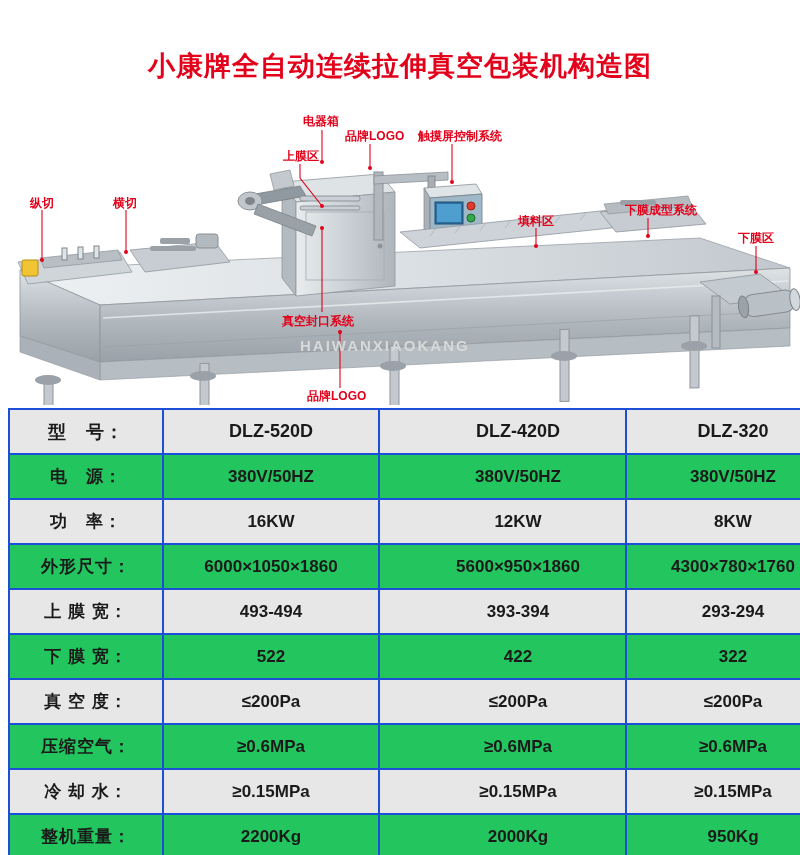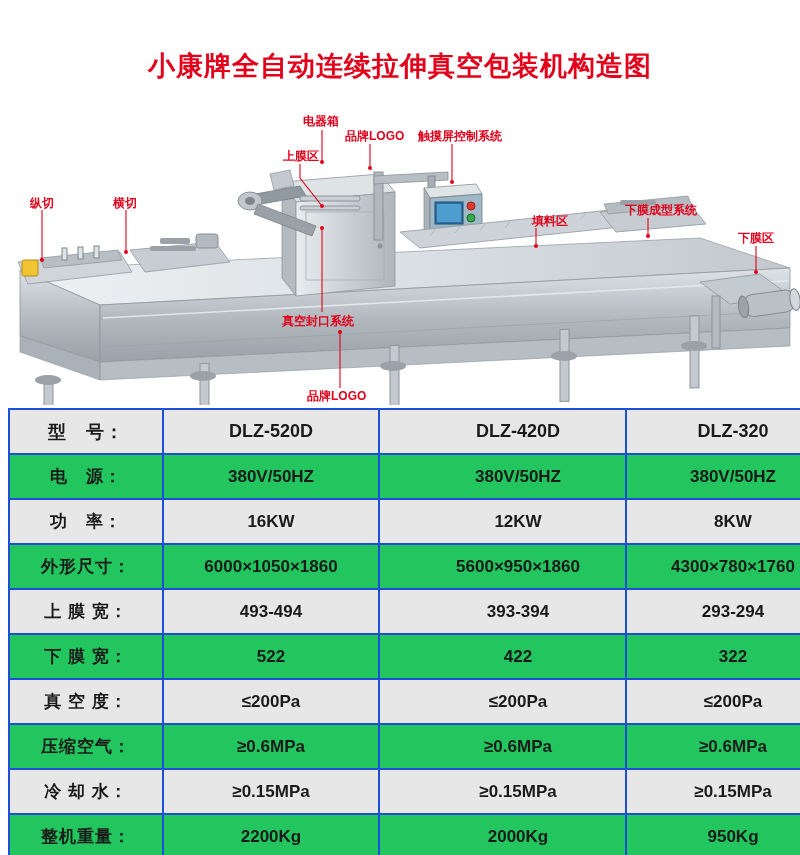--- a/index.html
+++ b/index.html
@@ -288,28 +288,29 @@
         <circle cx="370" cy="68" r="2"></circle>
         <circle cx="452" cy="82" r="2"></circle>
         <circle cx="536" cy="146" r="2"></circle>
         <circle cx="648" cy="136" r="2"></circle>
         <circle cx="756" cy="172" r="2"></circle>
         <circle cx="322" cy="128" r="2"></circle>
         <circle cx="340" cy="232" r="2"></circle>
       </g>
     </svg>
 
+    <div class="watermark">HAIWANXIAOKANG</div>
 
     <div class="callout" style="left:30px;  top:97px;">纵切</div>
     <div class="callout" style="left:113px; top:97px;">横切</div>
     <div class="callout" style="left:283px; top:50px;">上膜区</div>
     <div class="callout" style="left:303px; top:15px;">电器箱</div>
     <div class="callout" style="left:345px; top:30px;">品牌LOGO</div>
     <div class="callout" style="left:418px; top:30px;">触摸屏控制系统</div>
-    <div class="callout" style="left:532px; top:115px;">填料区</div>
+    <div class="callout" style="left:518px; top:115px;">填料区</div>
     <div class="callout" style="left:612px; top:104px;margin-left:13px;">下膜成型系统</div>
     <div class="callout" style="left:738px; top:132px;">下膜区</div>
     <div class="callout" style="left:282px; top:215px;">真空封口系统</div>
     <div class="callout" style="left:307px; top:290px;">品牌LOGO</div>
   </div>
 
   <table class="spec-table">
     <tbody>
       <tr class="odd header">
         <td class="label c0">型　号：</td>

